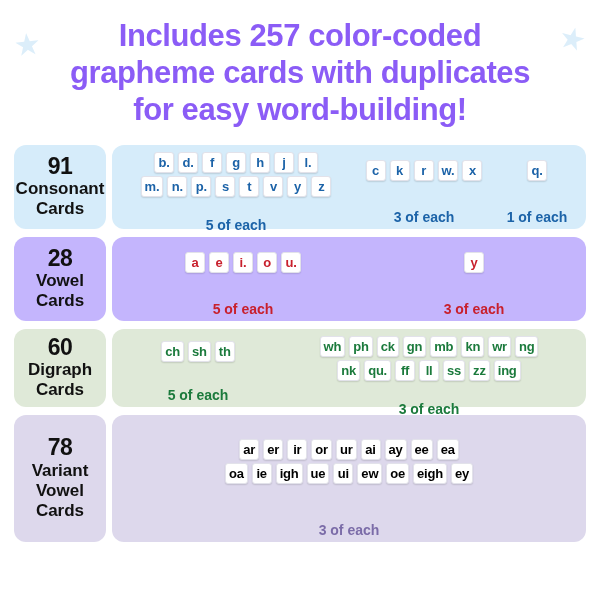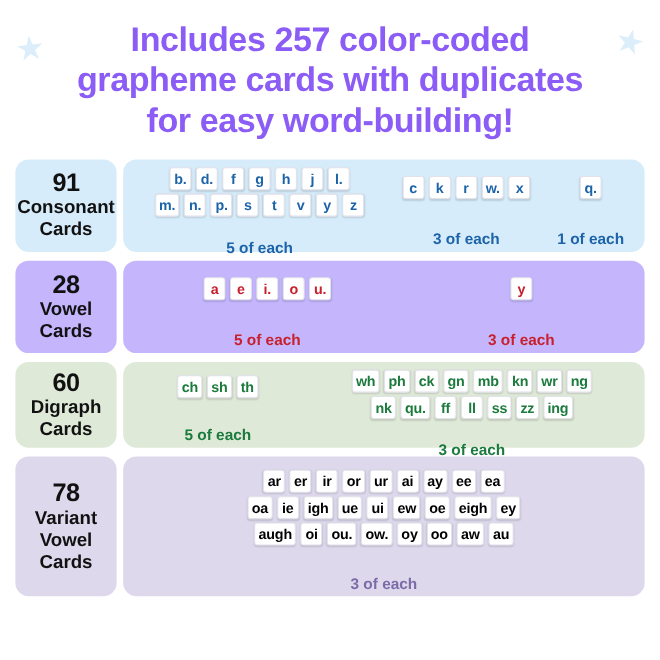--- a/index.html
+++ b/index.html
@@ -336,29 +336,19 @@
             <span class="card">oa</span>
             <span class="card">ie</span>
             <span class="card">igh</span>
             <span class="card">ue</span>
             <span class="card">ui</span>
             <span class="card">ew</span>
             <span class="card">oe</span>
             <span class="card">eigh</span>
             <span class="card">ey</span>
           </div>
-          <div class="card-line">
-            <span class="card">augh</span>
-            <span class="card">oi</span>
-            <span class="card">ou.</span>
-            <span class="card">ow.</span>
-            <span class="card">oy</span>
-            <span class="card">oo</span>
-            <span class="card">aw</span>
-            <span class="card">au</span>
-          </div>
         </div>
         <div class="group-note">3 of each</div>
       </div>
     </div>
   </div>
 
 </div>
 
 </body></html>

